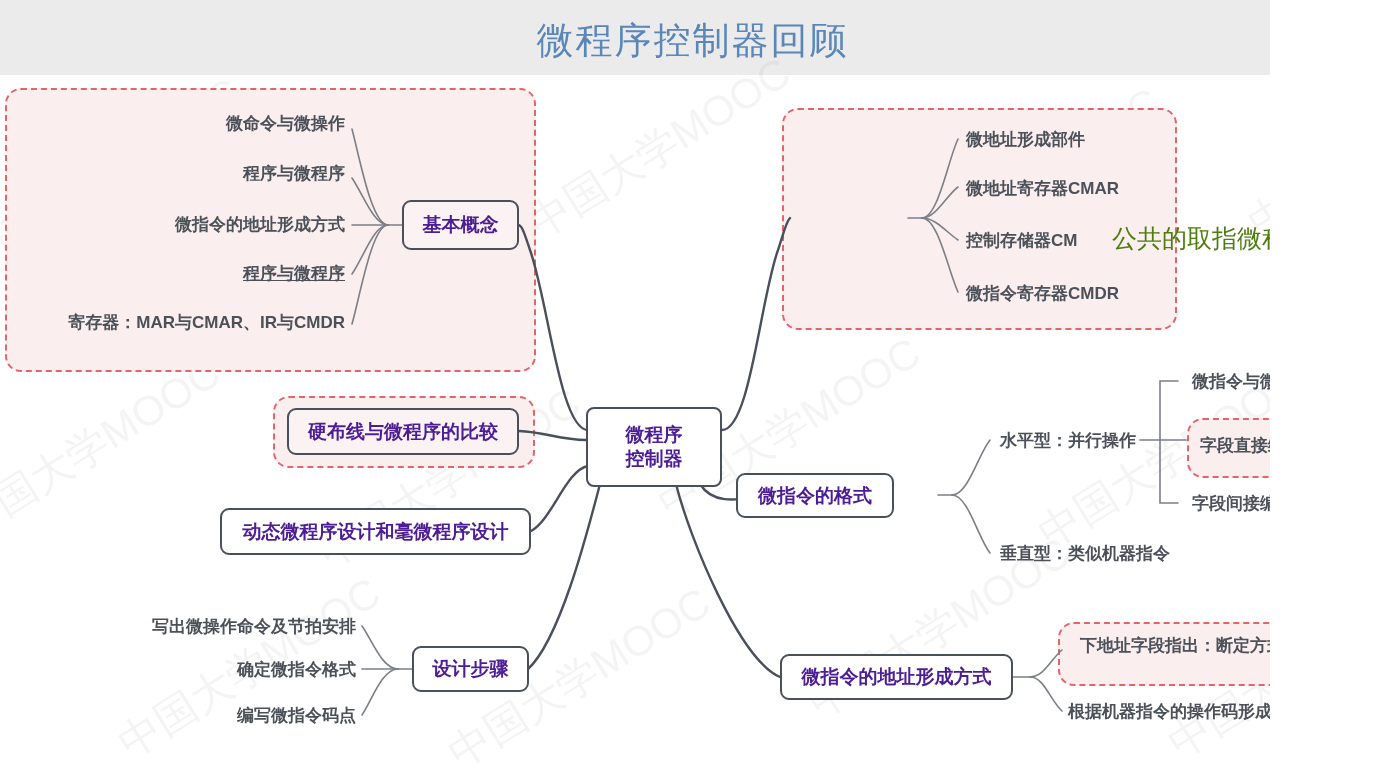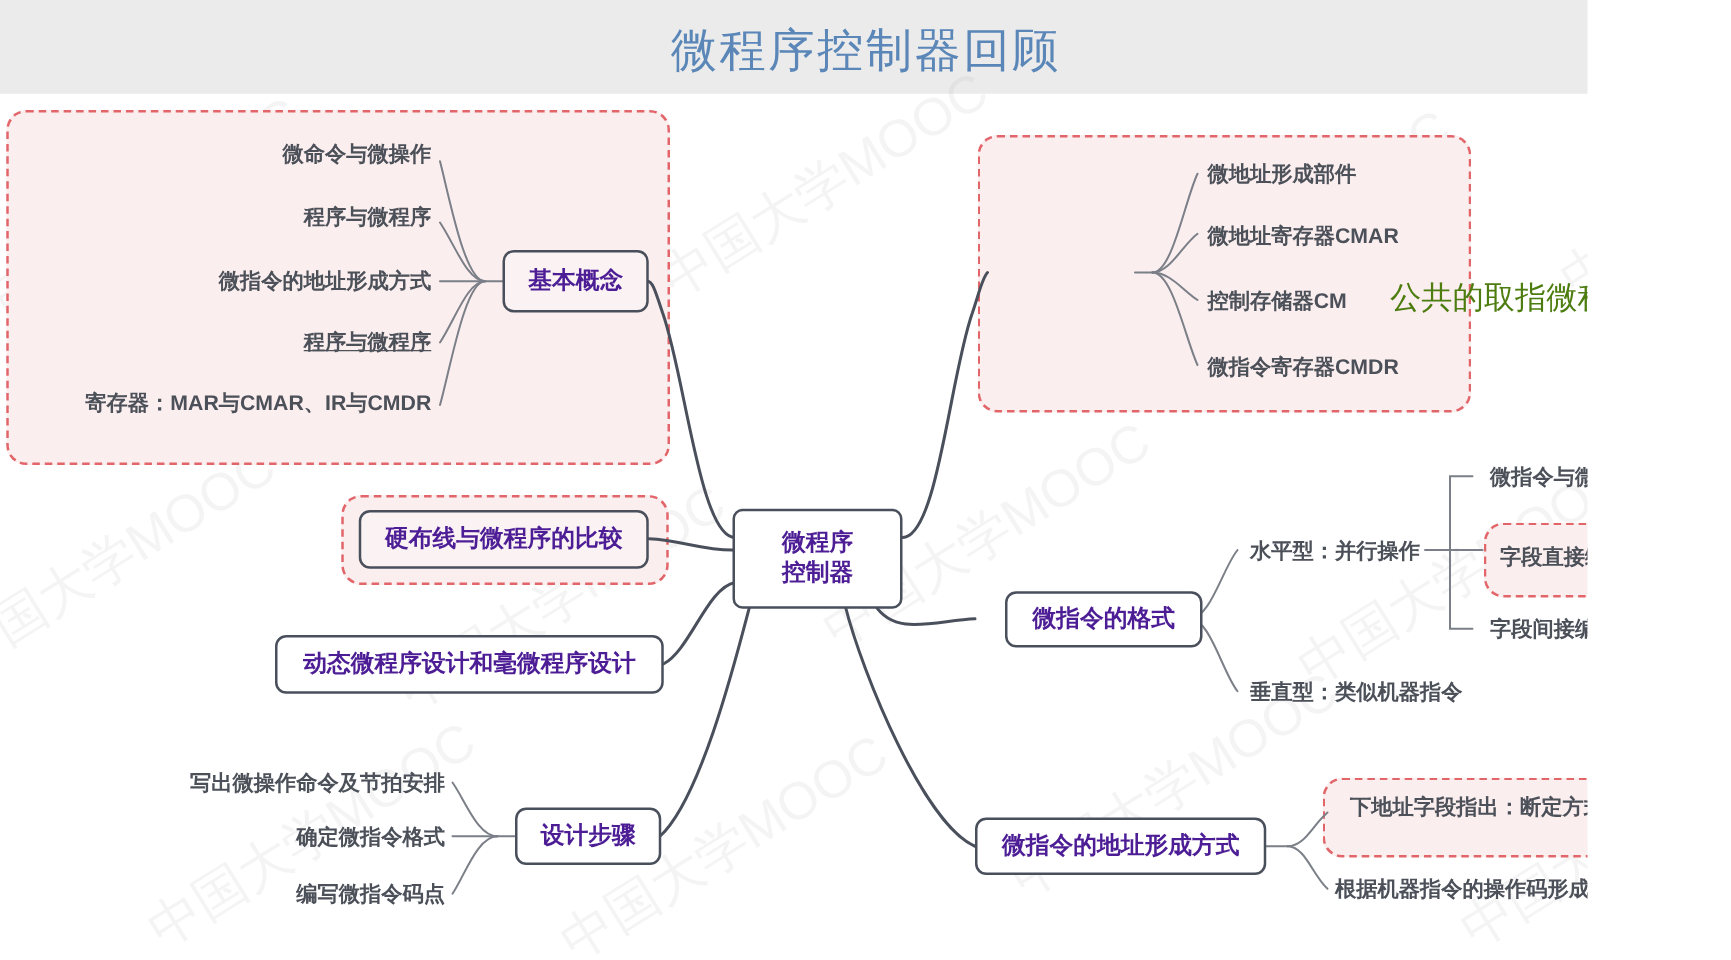--- a/index.html
+++ b/index.html
@@ -226,21 +226,21 @@
 
   <div class="node tinted" style="left:402px; top:200px; width:117px; height:50px;">基本概念</div>
 
 
   <div class="node tinted" style="left:287px; top:408px; width:232px; height:47px;">硬布线与微程序的比较</div>
 
   <div class="node" style="left:220px; top:508px; width:311px; height:47px;">动态微程序设计和毫微程序设计</div>
 
   <div class="node" style="left:412px; top:646px; width:117px; height:46px;">设计步骤</div>
 
-  <div class="node" style="left:804px; top:473px; width:158px; height:45px;">微指令的格式</div>
+  <div class="node" style="left:736px; top:473px; width:158px; height:45px;">微指令的格式</div>
 
   <div class="node" style="left:780px; top:654px; width:233px; height:46px;">微指令的地址形成方式</div>
 
   <div class="leaf r" style="left:45px; top:115px; width:300px;">微命令与微操作</div>
   <div class="leaf r" style="left:45px; top:165px; width:300px;">程序与微程序</div>
   <div class="leaf r" style="left:25px; top:216px; width:320px;">微指令的地址形成方式</div>
   <div class="leaf r" style="left:45px; top:265px; width:300px;text-decoration:underline;">程序与微程序</div>
   <div class="leaf r" style="left:10px; top:314px; width:335px;">寄存器：MAR与CMAR、IR与CMDR</div>
 
   <div class="leaf l" style="left:966px; top:131px;">微地址形成部件</div>

